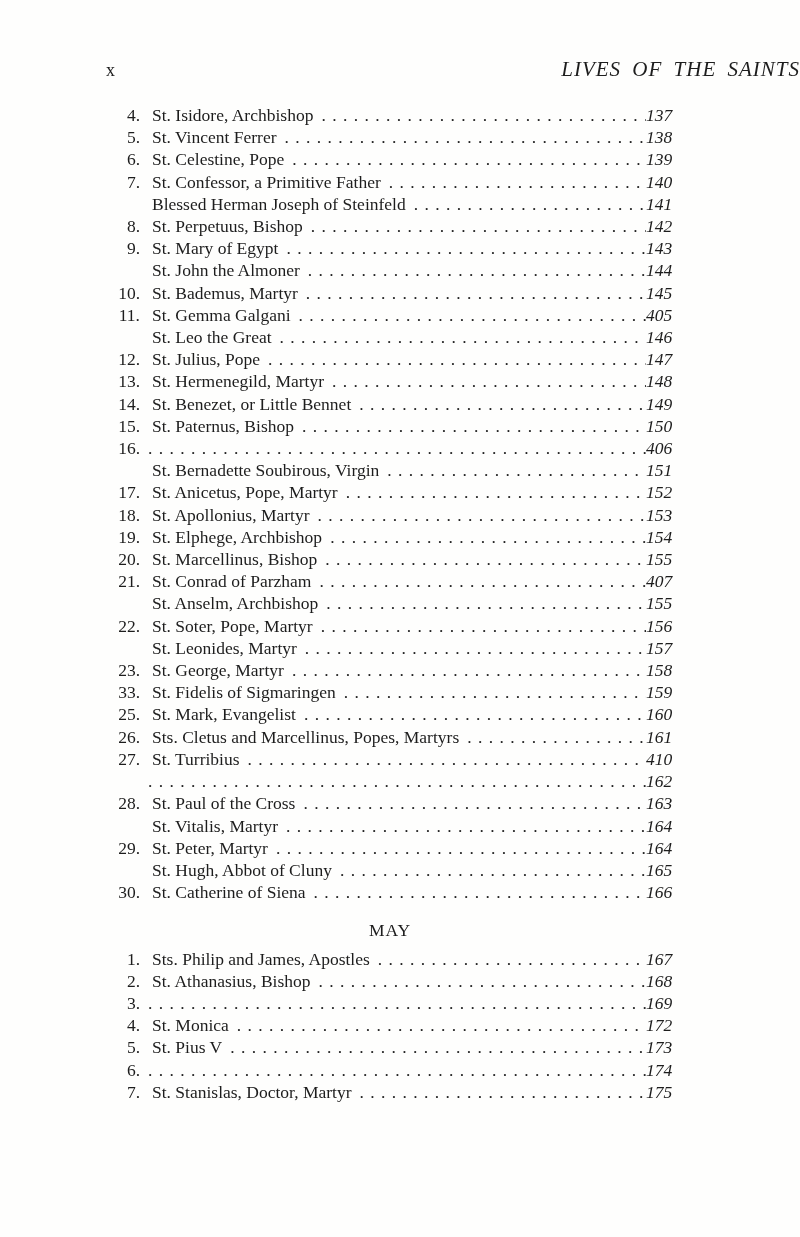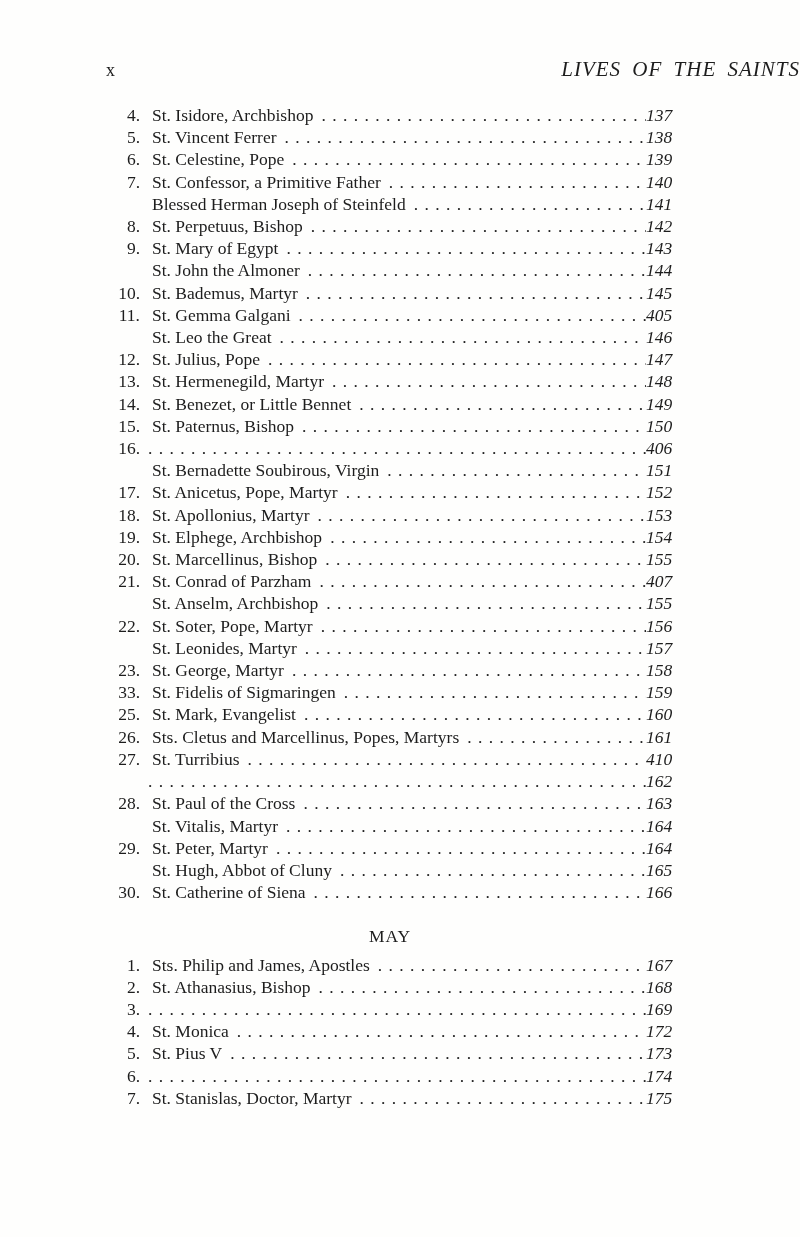--- a/index.html
+++ b/index.html
@@ -68,21 +68,21 @@
     letter-spacing: 1px;
     color: #222222;
   }
   .pg {
     flex: none;
     width: 36px;
     text-align: left;
     font-style: italic;
   }
   .sec-heading {
-    margin: 22px 0 6px 0;
+    margin: 16px 0 6px 0;
     text-align: center;
     font-size: 17.5px;
     letter-spacing: 1px;
   }
 </style>
 </head>
 <body>
 
 <div class="page">
   <div class="header">

